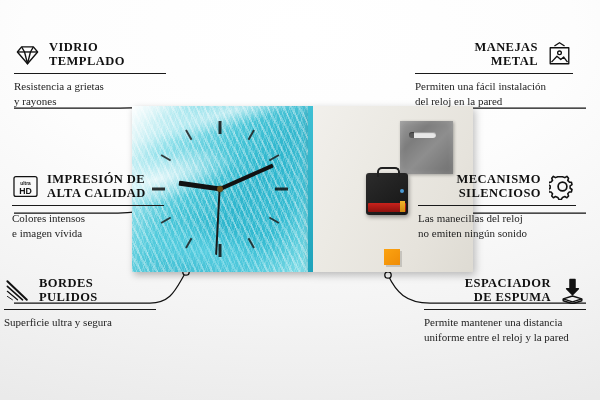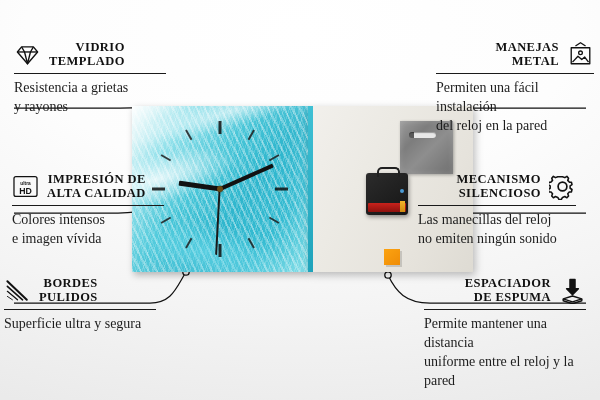--- a/index.html
+++ b/index.html
@@ -110,38 +110,38 @@
   .feature { position:absolute; }
   .feature .head { display:flex; align-items:center; gap:8px; }
   .feature.left  .head { justify-content:flex-start; }
   .feature.right .head { justify-content:flex-end; }
   .feature .title {
     font-family:"Liberation Serif", serif;
     font-weight:700; font-size:12.5px; line-height:1.12;
     letter-spacing:.45px; color:#111; text-transform:uppercase;
     white-space:pre-line;
   }
-  .feature.left .title  { text-align:right; }
+  .feature.left .title  { text-align:left; }
   .feature.right .title { text-align:right; }
   .feature .rule { height:1px; background:#1a1a1a; margin:5px 0 5px; }
   .feature .desc {
     font-family:"Liberation Serif", serif;
-    font-size:14px; line-height:1.35; color:#1d1d1d;
+    font-size:11px; line-height:1.35; color:#1d1d1d;
     white-space:pre-line;
   }
   .feature.left  .desc { text-align:left; }
   .feature.right .desc { text-align:left; }
   .icon { width:27px; height:27px; flex:0 0 27px; display:block; }
   .icon svg { display:block; width:100%; height:100%; }
 
   
   #f-vidrio      { left:14px;  top:40px;  width:152px; }
   #f-impresion   { left:12px;  top:172px; width:152px; }
   #f-bordes      { left:4px;  top:276px; width:152px; }
-  #f-manejas     { right:6px; top:40px;  width:158px; }
+  #f-manejas     { right:27px; top:40px;  width:158px; }
   #f-mecanismo   { right:24px; top:172px; width:158px; }
   #f-espaciador  { right:14px; top:276px; width:162px; }
 
   
   #connectors { position:absolute; inset:0; pointer-events:none; }
 </style>
 </head>
 <body>
 
 <div class="stage">

